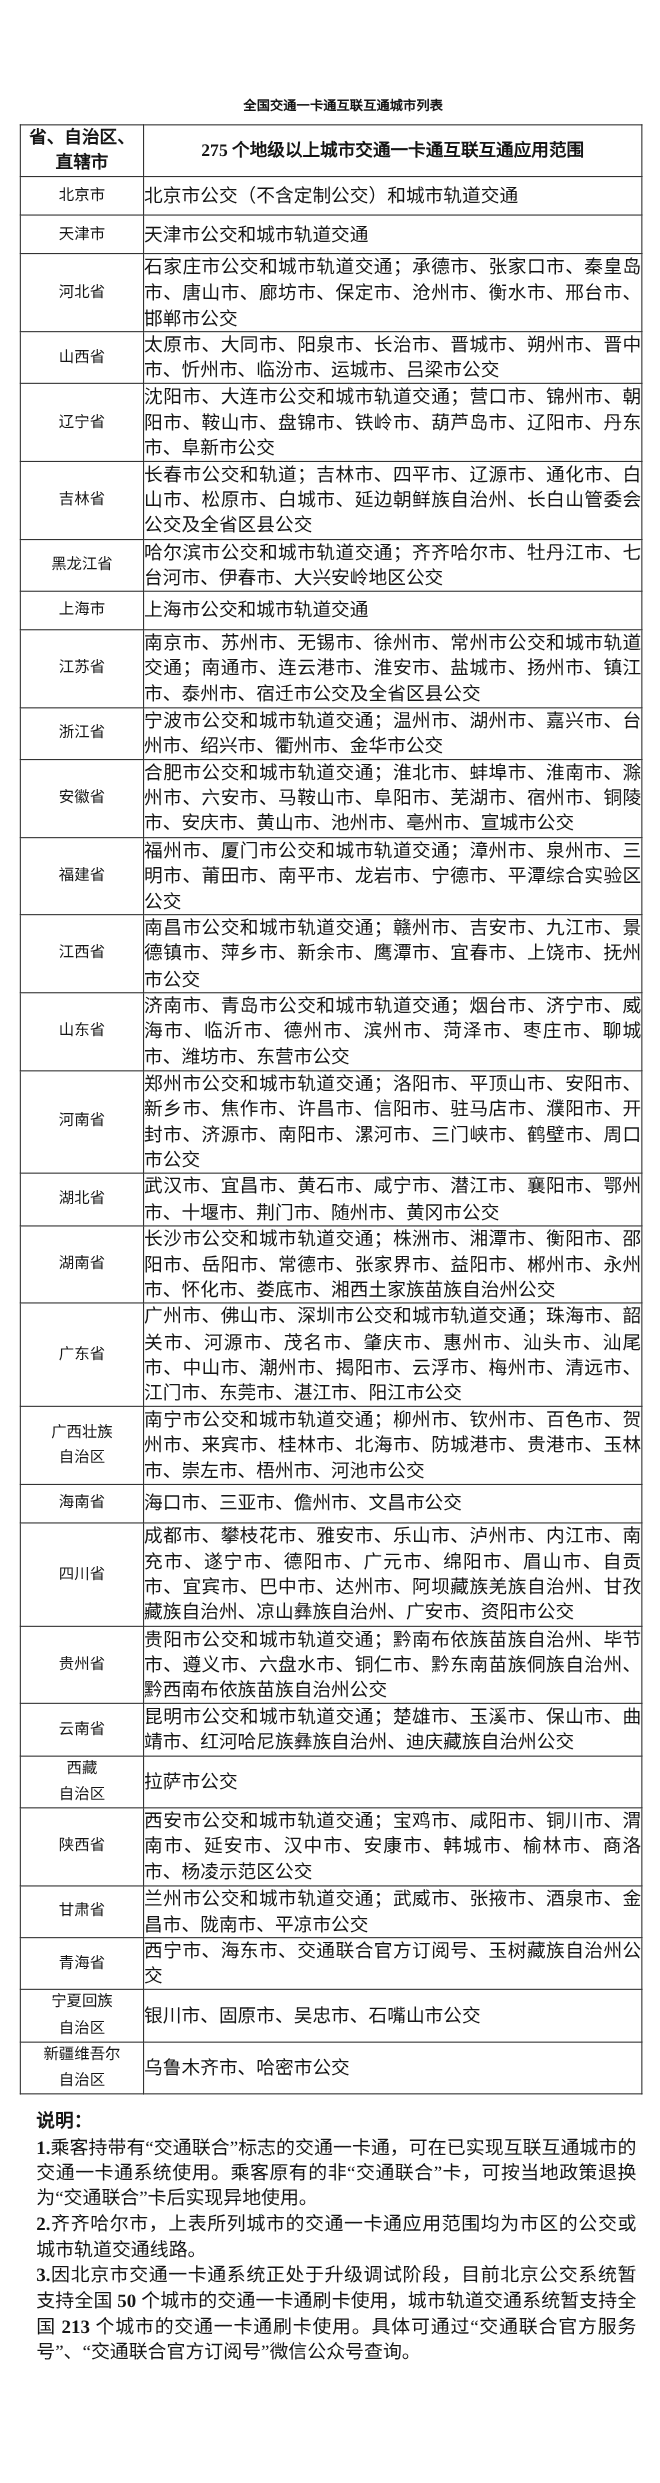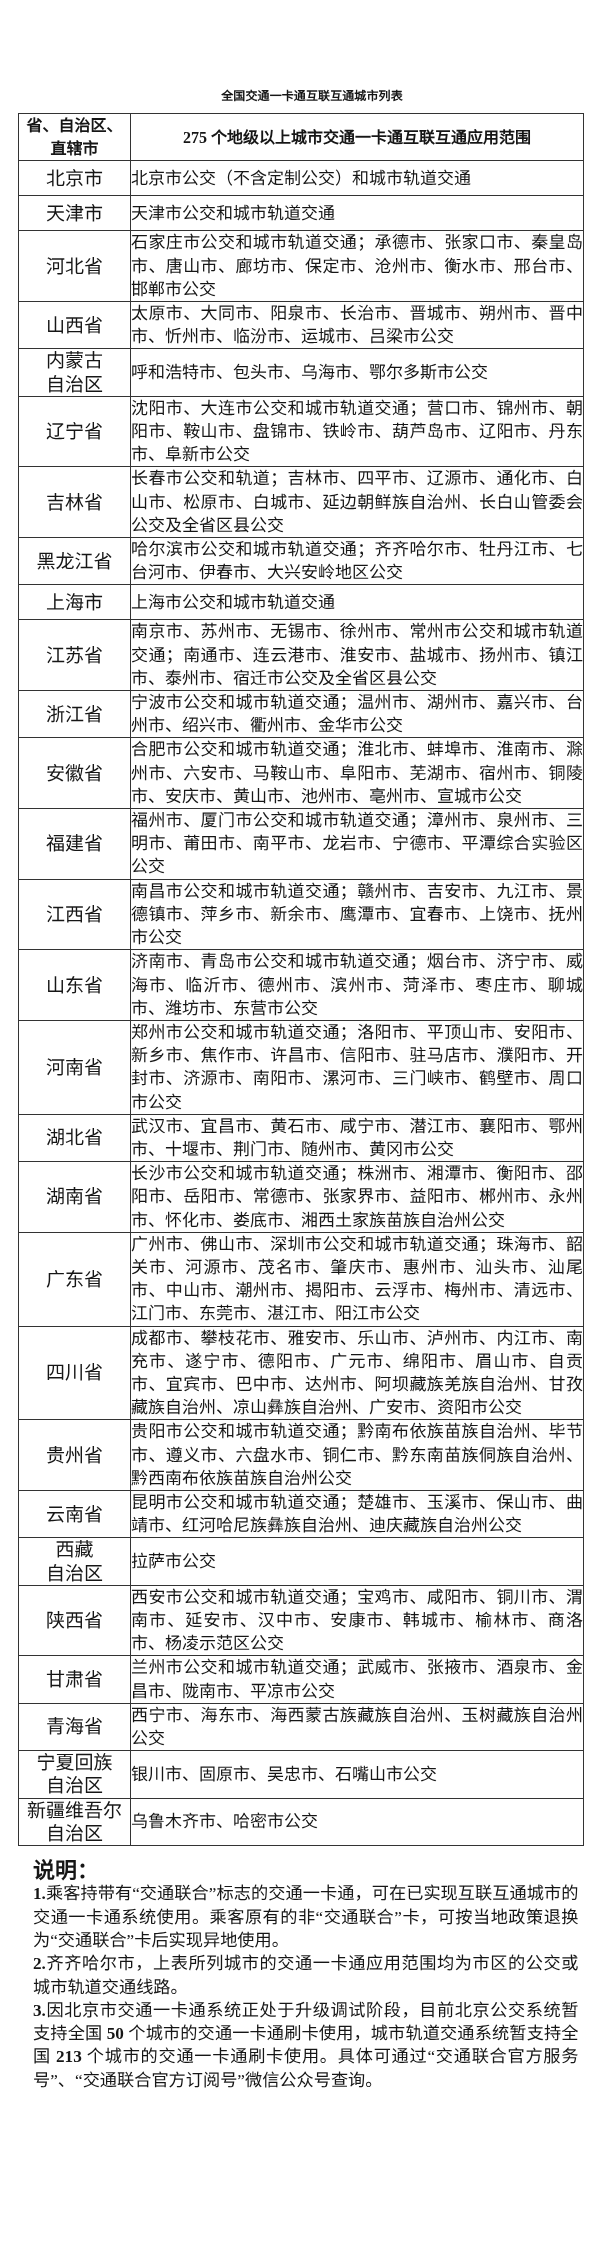--- a/index.html
+++ b/index.html
@@ -60,40 +60,40 @@
     font-weight: bold;
     font-size: 16px;
     text-align: center;
   }
   th.hdr-region {
     white-space: pre-line;
   }
   td.region {
     text-align: center;
     white-space: pre-line;
-    font-size: 19px;
+    font-size: 14px;
   }
   td.scope {
     text-align: justify;
     font-size: 17px;
     padding: 0 8px 0 10px;
     margin-left: 27px;
   }
   .notes {
     margin-top: 13px;
     margin-left: 15px;
     width: 545.5px;
     font-size: 17.2px;
     line-height: 23.3px;
     font-family: "Liberation Serif", "DejaVu Serif", serif;
   }
   .notes-heading {
     font-family: "Liberation Sans", sans-serif;
     font-weight: bold;
-    font-size: 22px;
+    font-size: 17px;
   }
   .note {
     margin: 0;
     text-align: justify;
   }
   .note b {
     font-weight: bold;
   }
 </style>
 </head>
@@ -125,25 +125,20 @@
         </tr>
       <tr>
           <td class="region">河北省</td>
           <td class="scope">石家庄市公交和城市轨道交通；承德市、张家口市、秦皇岛市、唐山市、廊坊市、保定市、沧州市、衡水市、邢台市、邯郸市公交</td>
         </tr>
       <tr>
           <td class="region">山西省</td>
           <td class="scope">太原市、大同市、阳泉市、长治市、晋城市、朔州市、晋中市、忻州市、临汾市、运城市、吕梁市公交</td>
         </tr>
       <tr>
-          <td class="region">内蒙古
-自治区</td>
-          <td class="scope">呼和浩特市、包头市、乌海市、鄂尔多斯市公交</td>
-        </tr>
-      <tr>
           <td class="region">辽宁省</td>
           <td class="scope">沈阳市、大连市公交和城市轨道交通；营口市、锦州市、朝阳市、鞍山市、盘锦市、铁岭市、葫芦岛市、辽阳市、丹东市、阜新市公交</td>
         </tr>
       <tr>
           <td class="region">吉林省</td>
           <td class="scope">长春市公交和轨道；吉林市、四平市、辽源市、通化市、白山市、松原市、白城市、延边朝鲜族自治州、长白山管委会公交及全省区县公交</td>
         </tr>
       <tr>
           <td class="region">黑龙江省</td>
           <td class="scope">哈尔滨市公交和城市轨道交通；齐齐哈尔市、牡丹江市、七台河市、伊春市、大兴安岭地区公交</td>
@@ -186,20 +181,29 @@
         </tr>
       <tr>
           <td class="region">湖南省</td>
           <td class="scope">长沙市公交和城市轨道交通；株洲市、湘潭市、衡阳市、邵阳市、岳阳市、常德市、张家界市、益阳市、郴州市、永州市、怀化市、娄底市、湘西土家族苗族自治州公交</td>
         </tr>
       <tr>
           <td class="region">广东省</td>
           <td class="scope">广州市、佛山市、深圳市公交和城市轨道交通；珠海市、韶关市、河源市、茂名市、肇庆市、惠州市、汕头市、汕尾市、中山市、潮州市、揭阳市、云浮市、梅州市、清远市、江门市、东莞市、湛江市、阳江市公交</td>
         </tr>
       <tr>
+          <td class="region">广西壮族
+自治区</td>
+          <td class="scope">南宁市公交和城市轨道交通；柳州市、钦州市、百色市、贺州市、来宾市、桂林市、北海市、防城港市、贵港市、玉林市、崇左市、梧州市、河池市公交</td>
+        </tr>
+      <tr>
+          <td class="region">海南省</td>
+          <td class="scope">海口市、三亚市、儋州市、文昌市公交</td>
+        </tr>
+      <tr>
           <td class="region">四川省</td>
           <td class="scope">成都市、攀枝花市、雅安市、乐山市、泸州市、内江市、南充市、遂宁市、德阳市、广元市、绵阳市、眉山市、自贡市、宜宾市、巴中市、达州市、阿坝藏族羌族自治州、甘孜藏族自治州、凉山彝族自治州、广安市、资阳市公交</td>
         </tr>
       <tr>
           <td class="region">贵州省</td>
           <td class="scope">贵阳市公交和城市轨道交通；黔南布依族苗族自治州、毕节市、遵义市、六盘水市、铜仁市、黔东南苗族侗族自治州、黔西南布依族苗族自治州公交</td>
         </tr>
       <tr>
           <td class="region">云南省</td>
           <td class="scope">昆明市公交和城市轨道交通；楚雄市、玉溪市、保山市、曲靖市、红河哈尼族彝族自治州、迪庆藏族自治州公交</td>
@@ -212,21 +216,21 @@
       <tr>
           <td class="region">陕西省</td>
           <td class="scope">西安市公交和城市轨道交通；宝鸡市、咸阳市、铜川市、渭南市、延安市、汉中市、安康市、韩城市、榆林市、商洛市、杨凌示范区公交</td>
         </tr>
       <tr>
           <td class="region">甘肃省</td>
           <td class="scope">兰州市公交和城市轨道交通；武威市、张掖市、酒泉市、金昌市、陇南市、平凉市公交</td>
         </tr>
       <tr>
           <td class="region">青海省</td>
-          <td class="scope">西宁市、海东市、海西蒙古族藏族自治州、玉树藏族自治州公交</td>
+          <td class="scope">西宁市、海东市、交通联合官方订阅号、玉树藏族自治州公交</td>
         </tr>
       <tr>
           <td class="region">宁夏回族
 自治区</td>
           <td class="scope">银川市、固原市、吴忠市、石嘴山市公交</td>
         </tr>
       <tr>
           <td class="region">新疆维吾尔
 自治区</td>
           <td class="scope">乌鲁木齐市、哈密市公交</td>

